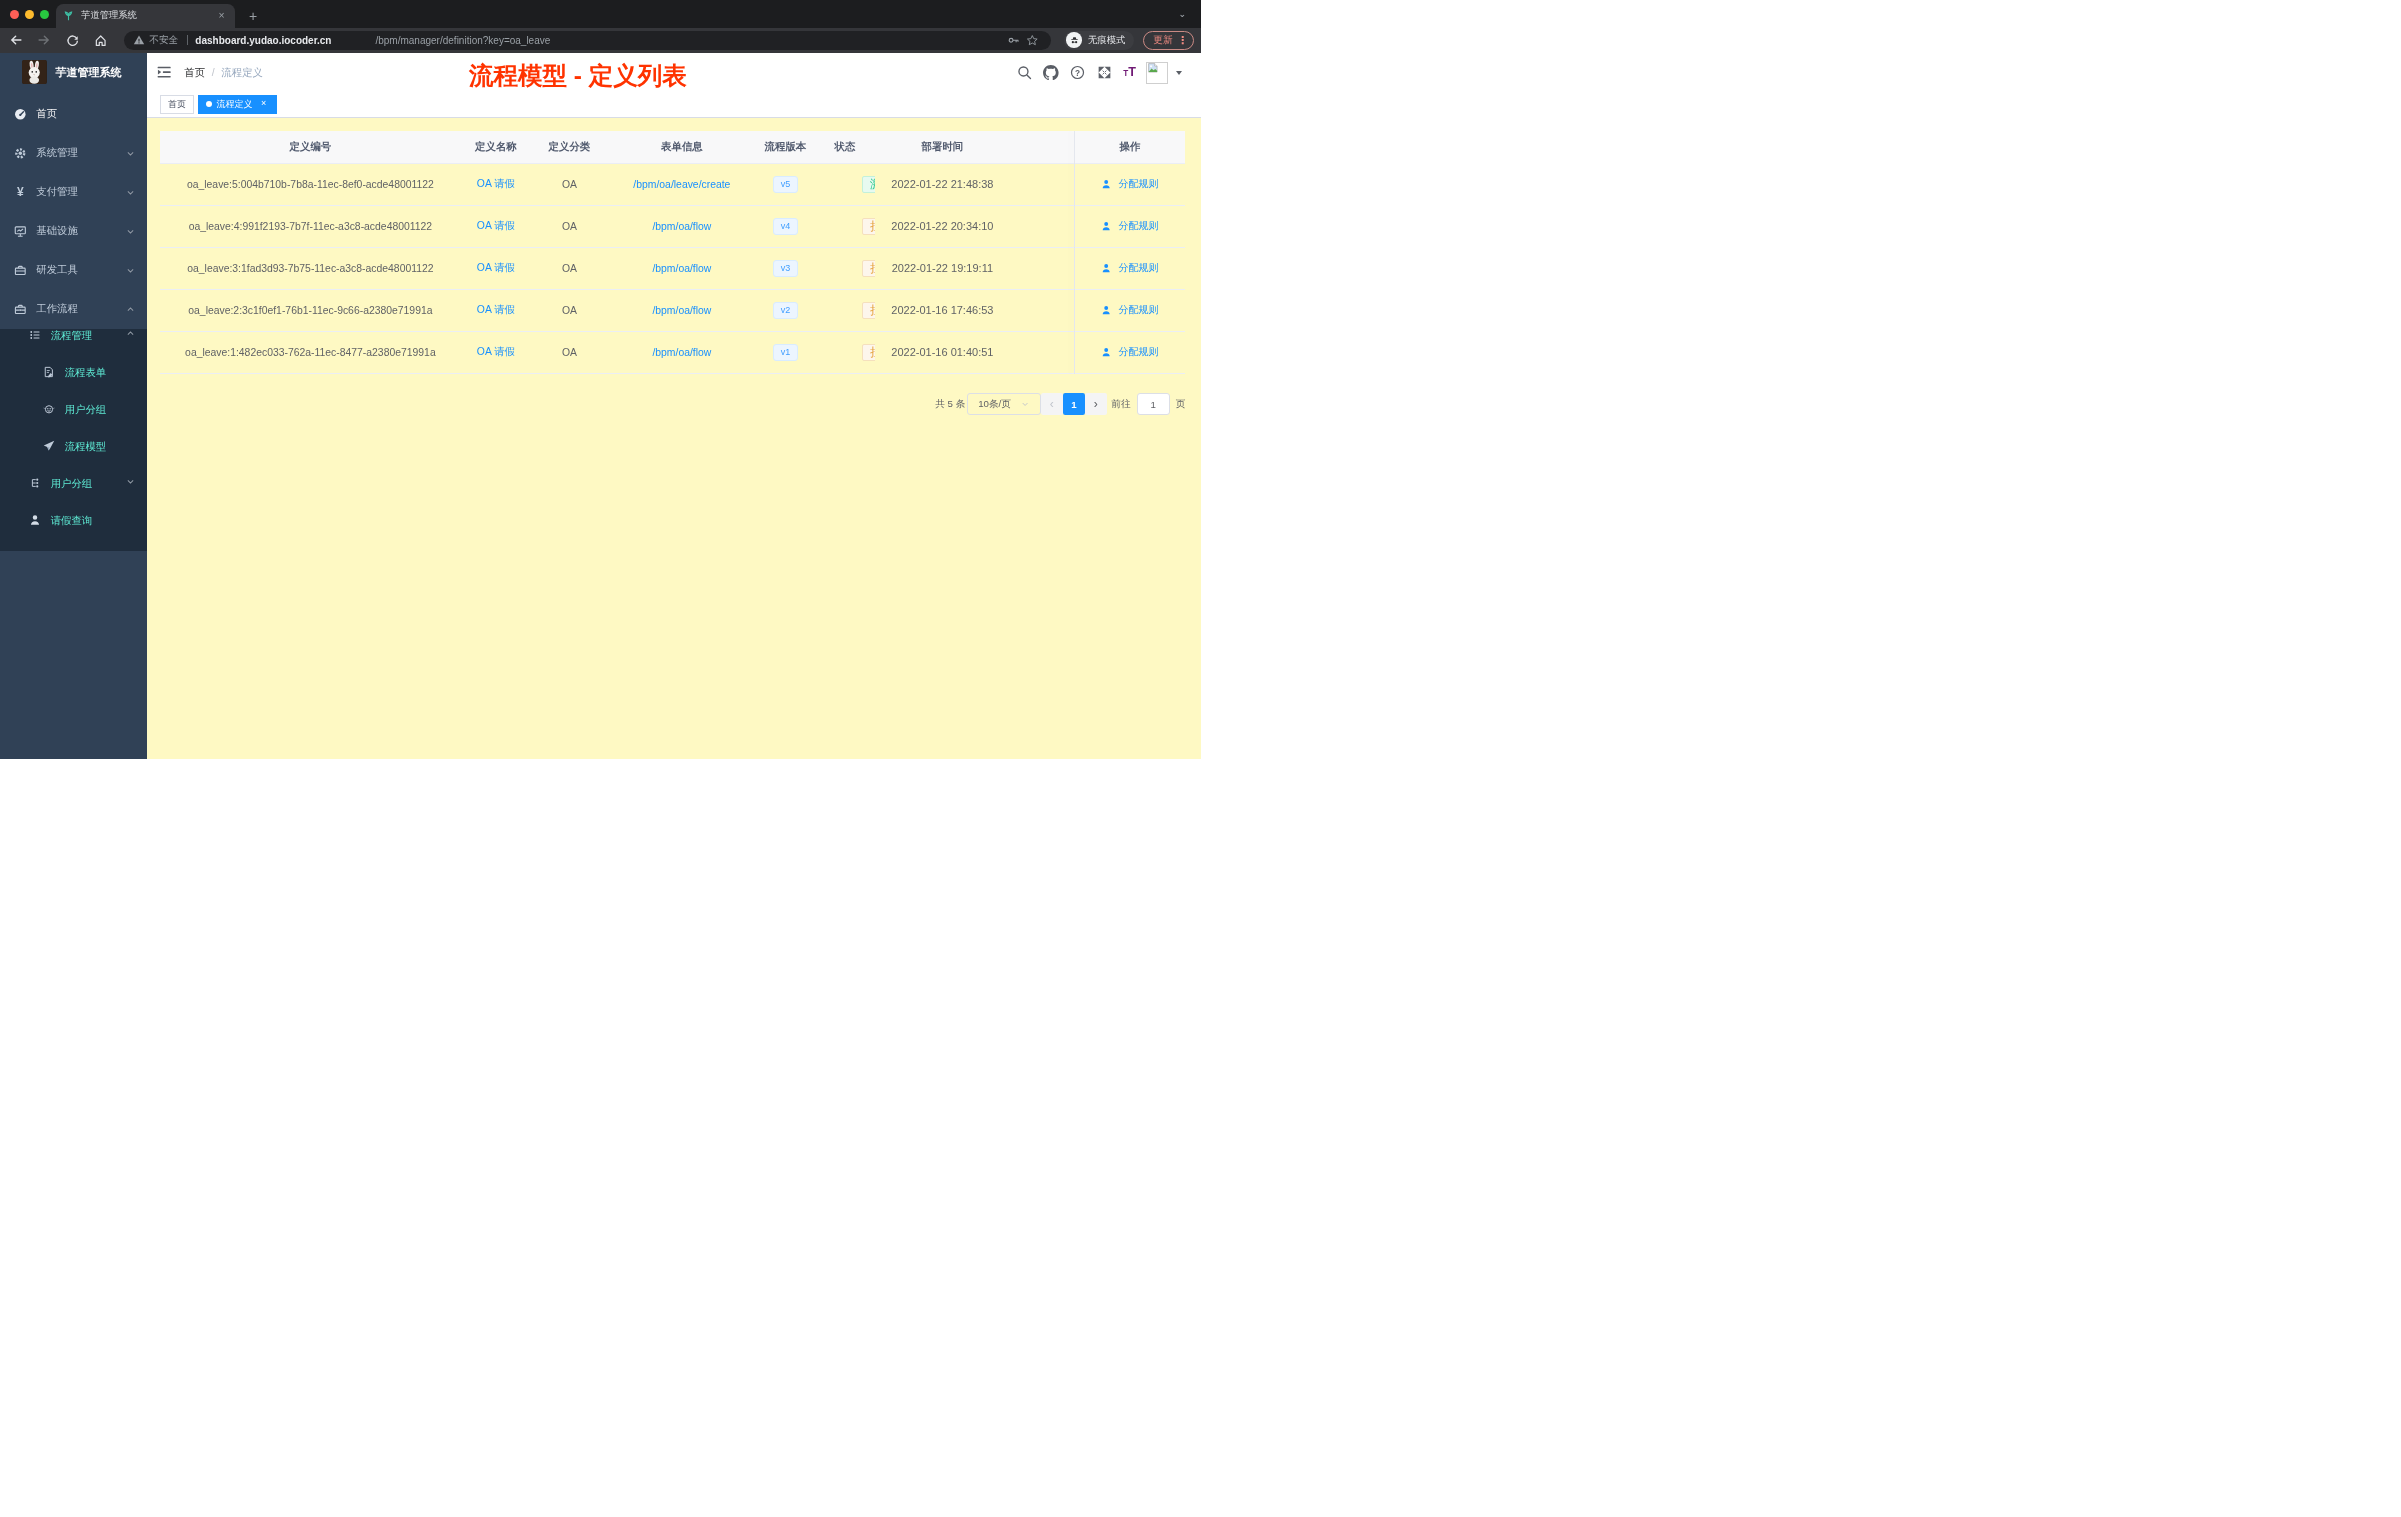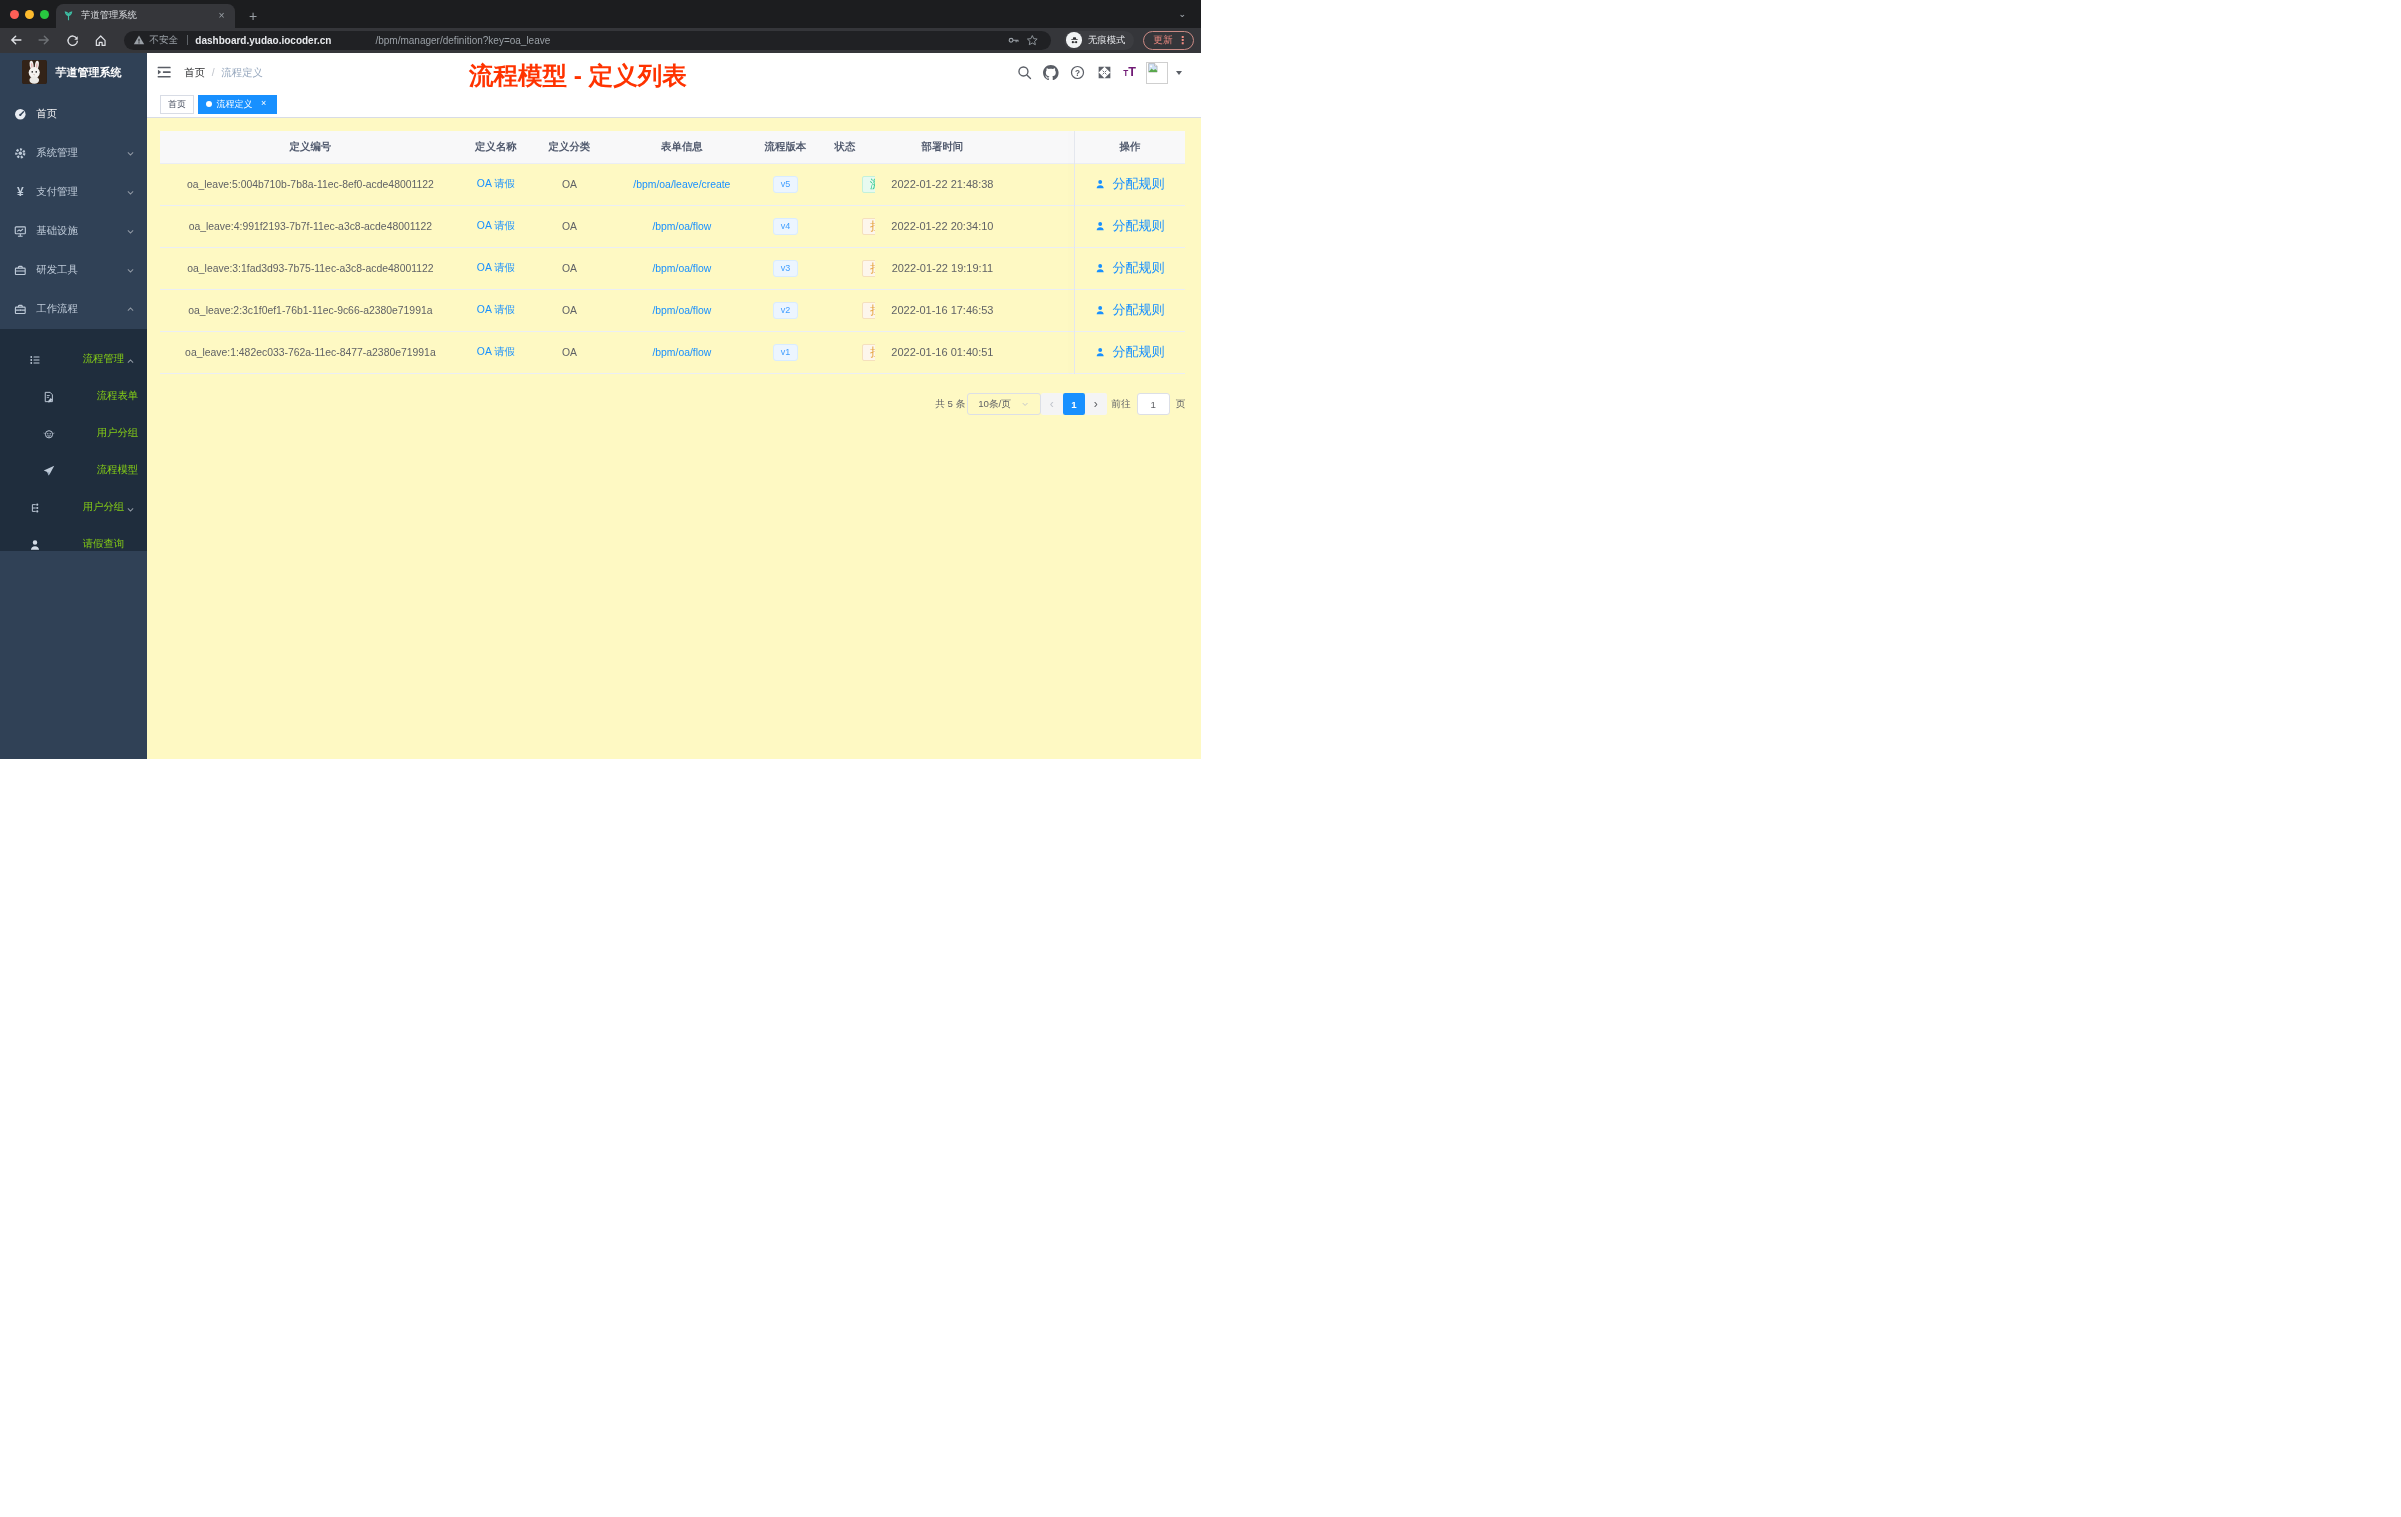--- a/index.html
+++ b/index.html
@@ -45,21 +45,21 @@
   .logo-bar { height:39px; display:flex; align-items:center; padding-left:22px; }
   .logo-img { width:24.5px; height:24.5px; border-radius:2.2px; overflow:hidden; flex:none; background:#2a2019; }
   .logo-title { color:#fff; font-size:11px; font-weight:bold; margin-left:9px; white-space:nowrap; }
   .menu { padding-top:3px; }
   .m-item { height:39px; display:flex; align-items:center; padding:0 12px 0 14px; cursor:pointer; position:relative; color:#bfcbd9; }
   .m-item .ic { width:12.6px; height:12.6px; flex:none; display:flex; align-items:center; justify-content:center; }
   .m-item .lbl { font-size:10.4px; margin-left:9.7px; white-space:nowrap; }
   .m-item .chev { position:absolute; right:12px; }
   .m-item.bright { color:#f4f4f5; }
   .sub-block { background:#1f2d3d; }
-  .s-item { height:37px; display:flex; align-items:flex-end; padding:0 12px 0 29px; cursor:pointer; position:relative; color:#84cc16;gap:32px; }
+  .s-item { height:37px; display:flex; align-items:flex-start; padding:0 12px 0 29px; cursor:pointer; position:relative; color:#5eead4; }
   .s-item .ic { width:12px; height:12px; flex:none; display:flex; align-items:center; justify-content:center; }
   .s-item .lbl { font-size:10.4px; margin-left:9.7px; white-space:nowrap; }
   .s-item .chev { position:absolute; right:12px; }
   .s-item.lvl3 { padding-left:43px; }
   .yen-glyph { font-size:12px; font-weight:bold; color:#bfcbd9; line-height:1; }
 
   .main { flex:1; display:flex; flex-direction:column; position:relative; min-width:0; }
   .navbar { height:40px; background:#fff; display:flex; align-items:center; padding:0 19.3px 0 9px; position:relative; }
   .hamburger { width:16.3px; height:16.3px; cursor:pointer; flex:none; }
   .breadcrumb { display:flex; align-items:center; margin-left:12px; font-size:10.4px; gap:6.7px; }
@@ -88,21 +88,21 @@
   col.c-ver{width:58px;} col.c-st{width:61px;} col.c-time{width:134px;} col.c-fill{width:65px;} col.c-op{width:111px;}
   th { height:33px; background:#f8f8f9; color:#515a6e; font-size:10.4px; font-weight:bold; text-align:center; border-bottom:0.7px solid #ebeef5; }
   th.fill-col { background:#f8f8f9; }
   td { height:42px; border-bottom:0.7px solid #ebeef5; text-align:center; font-size:10.4px; color:#606266; white-space:nowrap; overflow:hidden; }
   td.time-cell { font-size:11px; }
   .cell-link { color:#1890ff; cursor:pointer; }
   .tag-ver { display:inline-block; min-width:10.4px; padding:1.5px 6.7px; background:#ecf5ff; border:0.7px solid #d9ecff; color:#409eff; border-radius:3px; font-size:9px; line-height:12px; }
   .tag-status { display:inline-block; padding:1.5px 6.7px; border-radius:2px; font-size:12px; line-height:12px;margin-left:48px; }
   .tag-status.success { background:#e7faf0; border:0.7px solid #c3f1da; color:#23c483; }
   .tag-status.warning { background:#fdf6ec; border:0.7px solid #f5e0bd; color:#e6a23c; }
-  .op-link { color:#1890ff; font-size:13px; cursor:pointer; display:inline-flex; align-items:center; gap:7px; }
+  .op-link { color:#1890ff; font-size:10px; cursor:pointer; display:inline-flex; align-items:center; gap:7px; }
   .fixed-shadow { position:absolute; top:0; bottom:0; right:111px; width:0.7px; background:#e4e7ee; box-shadow:-3.7px 0 5.2px rgba(0,0,0,.05); }
 
   .pagination { margin-top:19.3px; display:flex; align-items:center; justify-content:flex-end; gap:0; color:#606266; font-size:9.7px; }
   .pg-total { margin-right:1.5px; }
   .pg-select { width:74px; height:22px; border:0.7px solid #dcdfe6; border-radius:3px; display:flex; align-items:center; justify-content:center; gap:10.4px; color:#606266; cursor:pointer; }
   .pg-btn { width:22px; height:22px; background:#f4f4f5; border-radius:2.2px; display:flex; align-items:center; justify-content:center; color:#c0c4cc; font-size:9.7px; cursor:pointer; }
   .pg-prev::before{content:"‹"; font-size:12px;} .pg-next::before{content:"›"; font-size:12px; color:#606266;}
   .pg-page { width:22px; height:22px; background:#1890ff; border-radius:2.2px; color:#fff; font-weight:bold; display:flex; align-items:center; justify-content:center; cursor:pointer; }
   .pg-goto { display:flex; align-items:center; gap:6px; margin-left:4.5px; }
   .pg-input { width:33px; height:22px; border:0.7px solid #dcdfe6; border-radius:3px; text-align:center; font-size:9.7px; color:#606266; font-family:inherit; }

